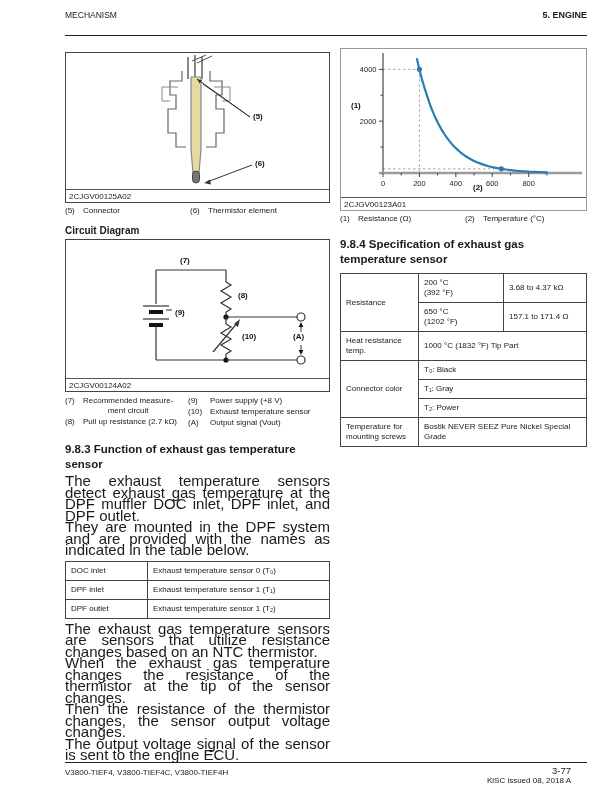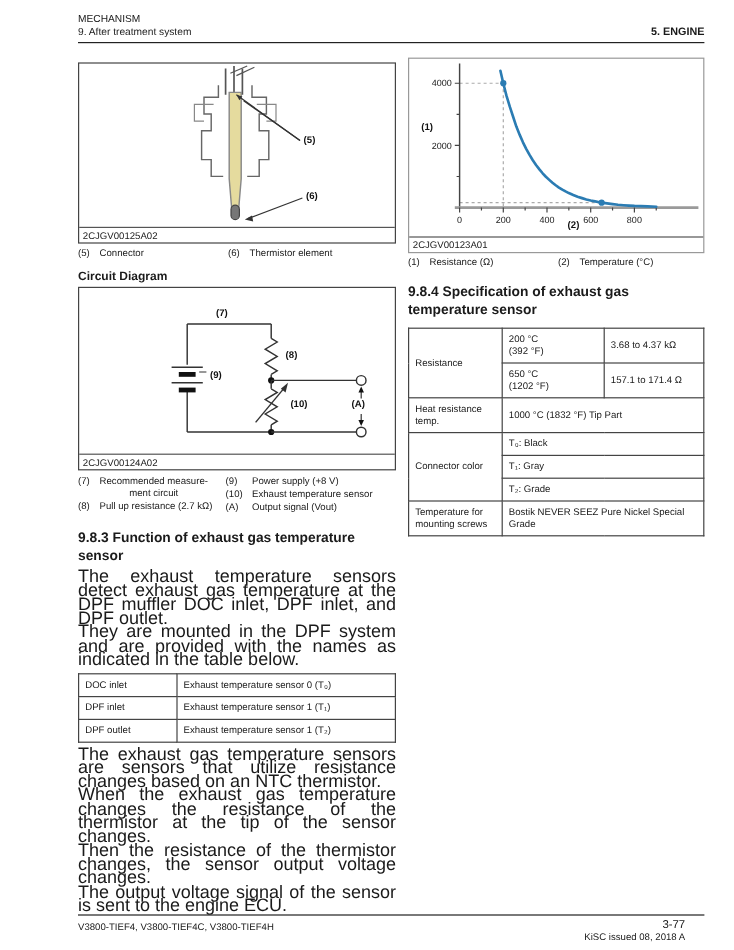--- a/index.html
+++ b/index.html
@@ -56,21 +56,20 @@
   .ftr-page { font-size:9.5px; }
   .ftr-issued { font-size:8px; }
 </style>
 </head>
 <body>
 
 <div class="page">
 
   <div class="hdr">
     <div>MECHANISM</div>
-    <div>9. After treatment system</div>
     <div class="hdr-right">5. ENGINE</div>
   </div>
   <div class="hdr-rule"></div>
 
   <div class="colL">
 
     <div class="figbox dark">
       <svg width="263" height="136" viewBox="0 0 263 136">
 
         <line x1="122" y1="4" x2="122" y2="26" stroke="#555" stroke-width="1.4"></line>
@@ -281,21 +280,21 @@
           <td colspan="2">1000 °C (1832 °F) Tip Part</td>
         </tr>
         <tr>
           <td class="lab" rowspan="3">Connector color</td>
           <td colspan="2">T₀: Black</td>
         </tr>
         <tr>
           <td colspan="2">T₁: Gray</td>
         </tr>
         <tr>
-          <td colspan="2">T₂: Grade</td>
+          <td colspan="2">T₂: Power</td>
         </tr>
         <tr>
           <td class="lab">Temperature for mounting screws</td>
           <td colspan="2">Bostik NEVER SEEZ Pure Nickel Special Grade</td>
         </tr>
       </tbody>
     </table>
   </div>
 
   <div class="ftr-rule"></div>

